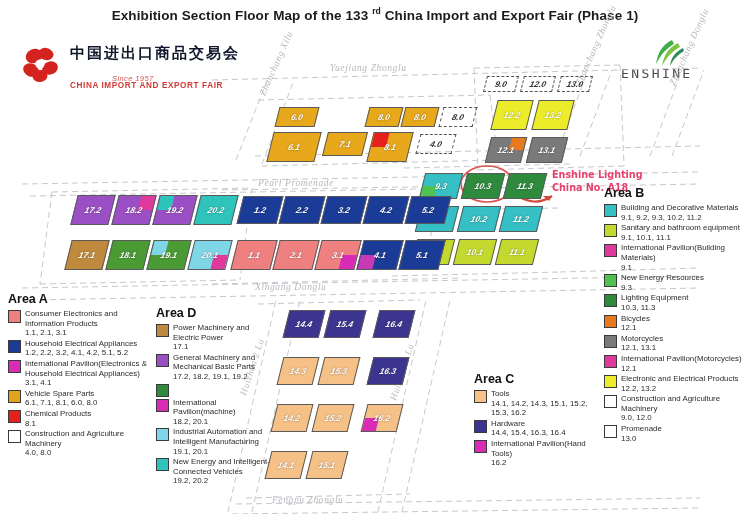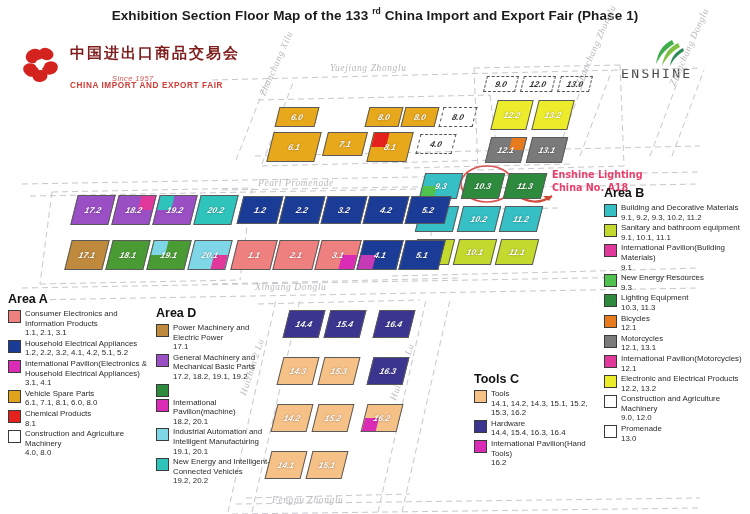--- a/index.html
+++ b/index.html
@@ -15,21 +15,21 @@
   
   #title {
     position:absolute; top:6px; left:0; width:750px;
     text-align:center; font-size:13.5px; color:#1b1b1b; letter-spacing:.1px;font-weight:bold;
   }
   #title sup { font-size:8.5px; vertical-align:super; }
 
   
   #ciefLogo { position:absolute; left:22px; top:44px; width:210px; height:44px; }
   #ciefFlower { position:absolute; left:0; top:2px; width:42px; height:38px; }
-  #ciefCn { position:absolute; left:48px; top:0px; font-size:15px; color:#7f1d1d;
+  #ciefCn { position:absolute; left:48px; top:0px; font-size:15px; color:#0f172a;
             font-family:"DejaVu Sans", sans-serif; letter-spacing:2px; white-space:nowrap; font-weight:bold;}
   #ciefEn { position:absolute; left:48px; top:19px; font-size:8.2px; color:#cf3a35; font-weight:bold;
             letter-spacing:.6px; white-space:nowrap;margin-top:18px;}
   #ciefSince { position:absolute; left:90px; top:30px; font-size:7.5px; color:#d4564f;
             font-style:italic; letter-spacing:.4px;}
 
   #enshineLogo { position:absolute; right:20px; top:40px; width:110px; height:46px; }
   #enshineMark { position:absolute; left:32px; top:0px; width:34px; height:26px;}
   #enshineWord { position:absolute; left:1px; top:26px; font-size:13px; letter-spacing:2.4px;
                  color:#4a4a4a; font-family:"DejaVu Sans Mono", monospace; }
@@ -401,21 +401,21 @@
           <span class="tx"><span>Industrial Automation and Intelligent Manufacturing</span><span class="codes">19.1, 20.1</span></span>
         </div>
         <div class="row">
           <span class="sw" style="background: rgb(46, 196, 187);"></span>
           <span class="tx"><span>New Energy and Intelligent-Connected Vehicles</span><span class="codes">19.2, 20.2</span></span>
         </div>
       </div>
   </div>
 
   <div class="legend" id="legC" style="left:474px; top:372px; width:128px;">
-    <h3>Tools C</h3>
+    <h3>Area C</h3>
     <div class="rows">
         <div class="row">
           <span class="sw" style="background: rgb(246, 193, 135);"></span>
           <span class="tx"><span>Tools</span><span class="codes">14.1, 14.2, 14.3, 15.1, 15.2, 15.3, 16.2</span></span>
         </div>
         <div class="row">
           <span class="sw" style="background: rgb(59, 53, 144);"></span>
           <span class="tx"><span>Hardware</span><span class="codes">14.4, 15.4, 16.3, 16.4</span></span>
         </div>
         <div class="row">

